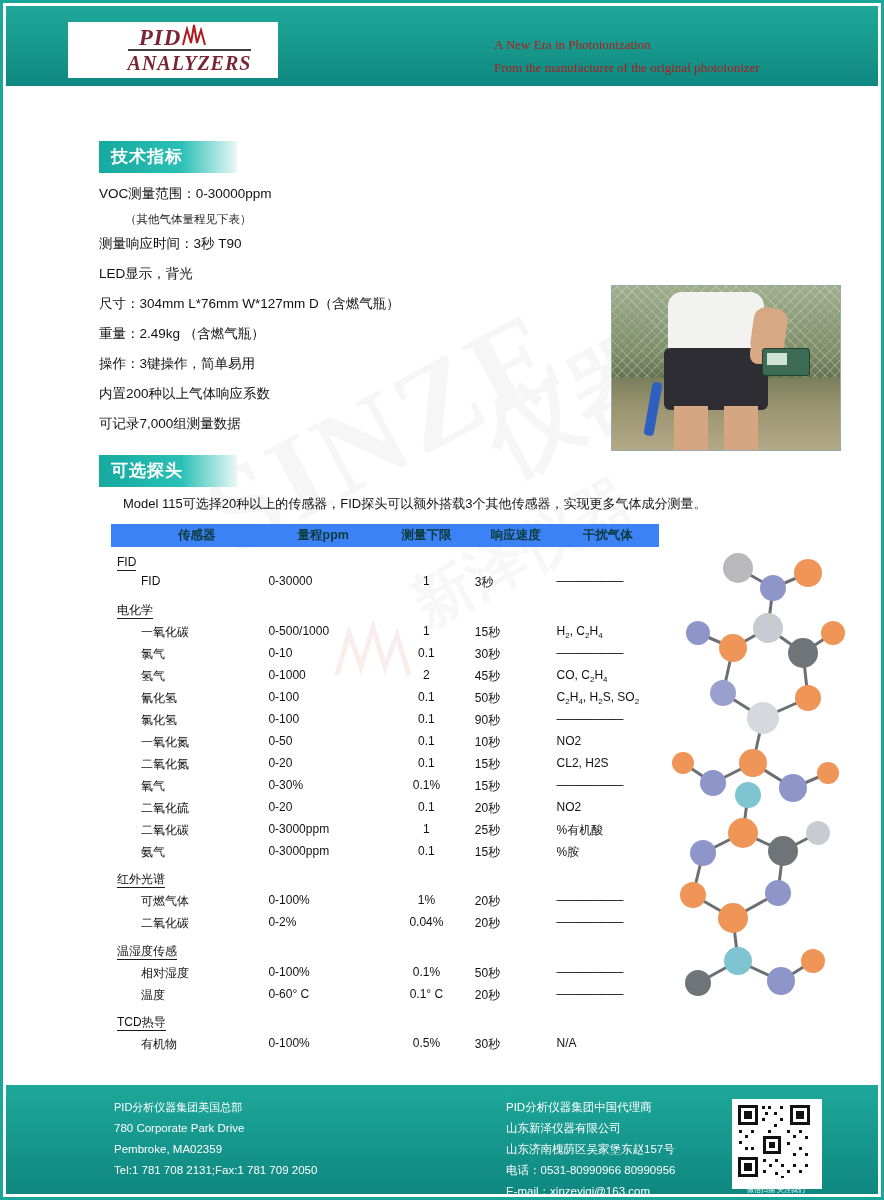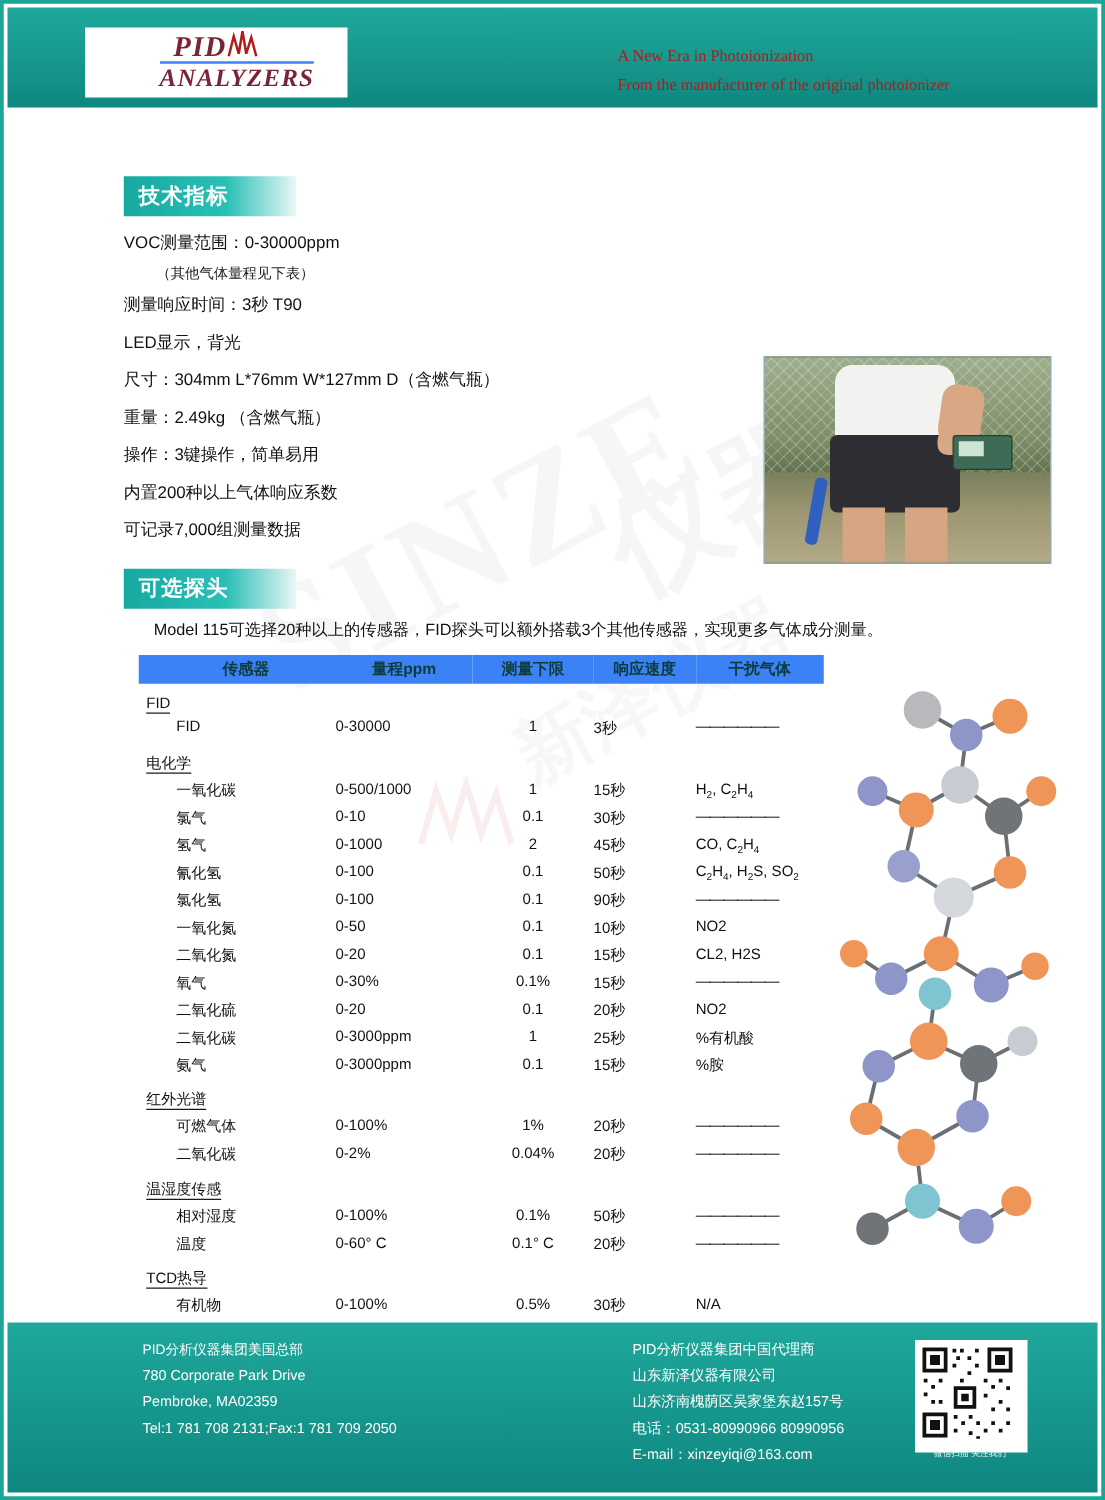--- a/index.html
+++ b/index.html
@@ -33,21 +33,21 @@
     font-family:"Liberation Serif", serif;
     font-style:italic;font-weight:bold;font-size:23px;color:#7a2535;
     letter-spacing:1px;line-height:1;
     display:flex;align-items:flex-end;
   }
   .logo-m{position:relative;display:inline-block;width:26px;height:22px;}
   .logo-m svg{position:absolute;left:0;top:-4px;}
   .logo-bot{
     font-family:"Liberation Serif", serif;
     font-style:italic;font-weight:bold;font-size:20px;color:#7a2535;
-    letter-spacing:1px;line-height:1.1;border-top:2px solid #3b82f6;padding-top:1px;margin-left:33px;
+    letter-spacing:1px;line-height:1.1;border-top:2px solid #404040;padding-top:1px;margin-left:33px;
   }
   .tagline{
     position:absolute;left:488px;top:28px;
     font-family:"Liberation Serif", serif;
     font-weight:normal;font-size:13px;color:#b01b1b;line-height:1.75;
   }
 
   
   .sec-title{
     position:absolute;
@@ -139,21 +139,21 @@
   .grp span{border-bottom:1px solid #1a1a1a;padding-bottom:1px;}
   .item .c-name{padding-left:30px!important;}
   .dash{letter-spacing:-1px;}
   sub{font-size:8px;}
 
   
   .mol{position:absolute;left:640px;top:530px;width:220px;height:500px;}
 
   
   .footer{
-    position:absolute;left:3px;right:3px;bottom:3px;height:136px;
+    position:absolute;left:3px;right:3px;bottom:3px;height:109px;
     background:linear-gradient(to bottom,#1fa89b,#0e8780);
     color:#fff;
   }
   .f-col1{position:absolute;left:108px;top:12px;font-size:11.5px;line-height:21px;}
   .f-col1 .l1{font-size:11px;}
   .f-col2{position:absolute;left:500px;top:12px;font-size:11.5px;line-height:21px;}
   .qr{
     position:absolute;left:726px;top:14px;width:84px;height:84px;background:#fff;padding:3px;
   }
   .qr-inner{width:100%;height:100%;position:relative;background:#fff;}

